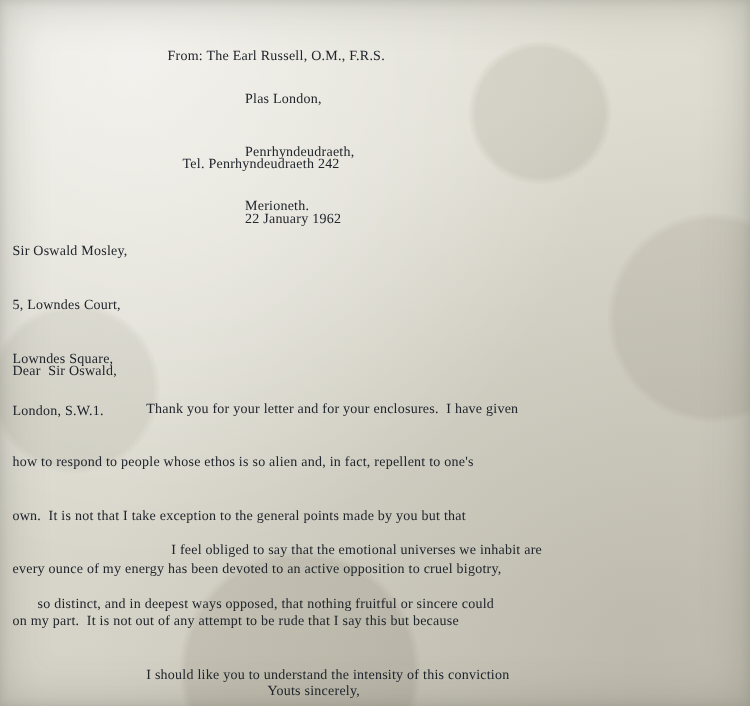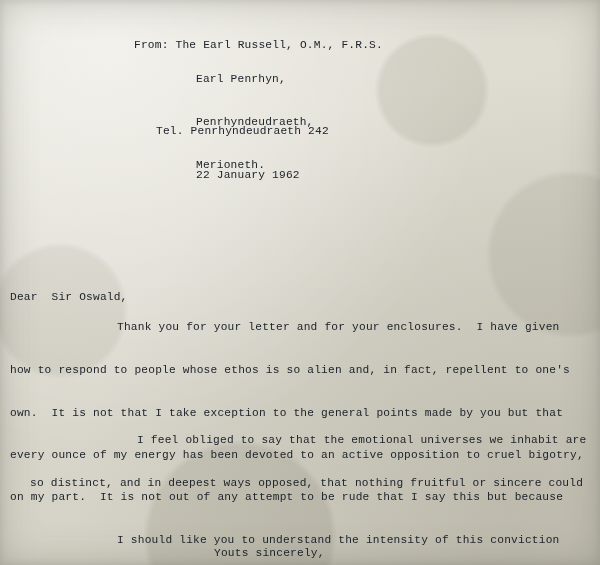--- a/index.html
+++ b/index.html
@@ -44,33 +44,33 @@
     content: "";
     position: absolute;
     inset: 0;
     pointer-events: none;
     box-shadow: inset 0 0 38px rgba(90,88,78,0.30), inset 0 0 8px rgba(90,88,78,0.18);
   }
 
   .typed {
     position: relative;
     z-index: 2;
-    font-family: Liberation Mono, monospace;
+    font-family: Liberation Serif, serif;
     font-size: 11.2px;
     line-height: 14.2px;
     letter-spacing: 0.2px;
     color: #20252c;
     white-space: pre;
   }
 
   .blk { position: absolute; }
 
   .from        { left: 134px; top: 10px; }
   .address     { left: 196px; top: 44px; }
-  .tel         { left: 156px; top: 96px; }
+  .tel         { left: 146px; top: 96px; }
   .date        { left: 196px; top: 140px; text-align: center; }
   .recipient   { left: 10px;  top: 166px; }
   .salutation  { left: 10px;  top: 262px; text-align: center; }
   .para1       { left: 10px;  top: 292px; }
   .para2       { left: 10px;  top: 405px; margin-left: 20px; }
   .para3       { left: 10px;  top: 462px; }
   .closing     { left: 214px; top: 518px; }
   .signature   { left: 250px; top: 546px; }
 
   .line { display: block; }
@@ -79,33 +79,39 @@
 </head>
 <body>
 
 <div class="page">
 
   <div class="blk typed from">
     <span class="line">From: The Earl Russell, O.M., F.R.S.</span>
   </div>
 
   <div class="blk typed address">
-    <span class="line">Earl Penrhyn,</span>
+    <span class="line">Plas London,</span>
     <span class="line">Penrhyndeudraeth,</span>
     <span class="line">Merioneth.</span>
   </div>
 
   <div class="blk typed tel">
     <span class="line">Tel. Penrhyndeudraeth 242</span>
   </div>
 
   <div class="blk typed date">
     <span class="line">22 January 1962</span>
   </div>
 
+  <div class="blk typed recipient">
+    <span class="line">Sir Oswald Mosley,</span>
+    <span class="line">5, Lowndes Court,</span>
+    <span class="line">Lowndes Square,</span>
+    <span class="line">London, S.W.1.</span>
+  </div>
 
   <div class="blk typed salutation">
     <span class="line">Dear  Sir Oswald,</span>
   </div>
 
   <div class="blk typed para1">
     <span class="line indent">Thank you for your letter and for your enclosures.  I have given</span>
     <span class="line">how to respond to people whose ethos is so alien and, in fact, repellent to one's</span>
     <span class="line">own.  It is not that I take exception to the general points made by you but that</span>
     <span class="line">every ounce of my energy has been devoted to an active opposition to cruel bigotry,</span>

